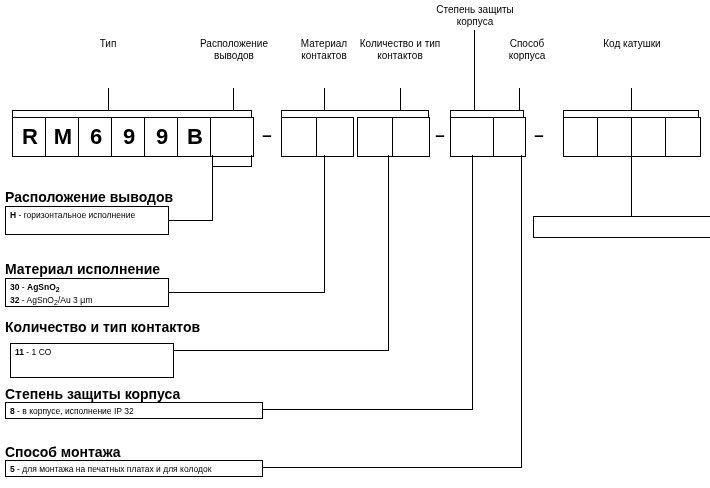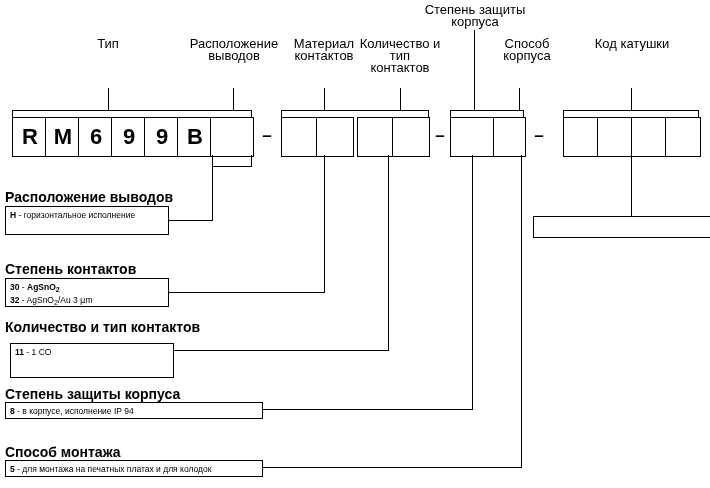--- a/index.html
+++ b/index.html
@@ -8,21 +8,21 @@
     font-family:"Liberation Sans", sans-serif;
     color:#000;
   }
   .root{position:absolute;left:0;top:0;width:710px;height:488px;}
 
   
   .abs{position:absolute;box-sizing:border-box;}
 
   
   .hdr{
-    position:absolute;text-align:center;font-size:13px;line-height:12px;
+    position:absolute;text-align:center;font-size:10px;line-height:12px;
     color:#000;
   }
 
   
   .vline{position:absolute;background:#000;width:1px;}
   .hline{position:absolute;background:#000;height:1px;}
 
   
   .cell{
     position:absolute;border:1.4px solid #000;background:#fff;
@@ -164,41 +164,41 @@
   <div class="vline" style="left:631px;top:155px;height:62px;"></div>
   <div class="abs" style="left:533px;top:216px;width:196px;height:22px;border:1.2px solid #000;border-right:none;background:#fff;"></div>
 
   <div class="legend-title" style="left:5px;top:192px;">Расположение выводов</div>
   <div class="legend-box" style="left:5px;top:206px;width:164px;height:29px;">
     <div class="row">
       <span class="k">H</span><span> - </span><span>горизонтальное исполнение</span>
     </div>
   </div>
 
-  <div class="legend-title" style="left:5px;top:264px;">Степень контактов</div>
+  <div class="legend-title" style="left:5px;top:264px;">Материал исполнение</div>
   <div class="legend-box" style="left:5px;top:278px;width:164px;height:29px;">
     <div class="row">
       <span class="k">30</span><span> - </span><span class="kb">AgSnO<sub>2</sub></span>
     </div>
     <div class="row">
       <span class="k">32</span><span> - </span><span>AgSnO<sub>2</sub>/Au 3 <span class="mu">µ</span>m</span>
     </div>
   </div>
 
   <div class="legend-title" style="left:5px;top:322px;text-align:right;">Количество и тип контактов</div>
   <div class="legend-box" style="left:10px;top:343px;width:164px;height:35px;">
     <div class="row">
       <span class="k">11</span><span> - </span><span>1 CO</span>
     </div>
   </div>
 
   <div class="legend-title" style="left:5px;top:389px;">Степень защиты корпуса</div>
   <div class="legend-box" style="left:5px;top:402px;width:258px;height:17px;">
     <div class="row">
-      <span class="k">8</span><span> - </span><span>в корпусе, исполнение IP 94</span>
+      <span class="k">8</span><span> - </span><span>в корпусе, исполнение IP 32</span>
     </div>
   </div>
 
   <div class="legend-title" style="left:5px;top:447px;">Способ монтажа</div>
   <div class="legend-box" style="left:5px;top:460px;width:258px;height:17px;">
     <div class="row">
       <span class="k">5</span><span> - </span><span>для монтажа на печатных платах и для колодок</span>
     </div>
   </div>
 

